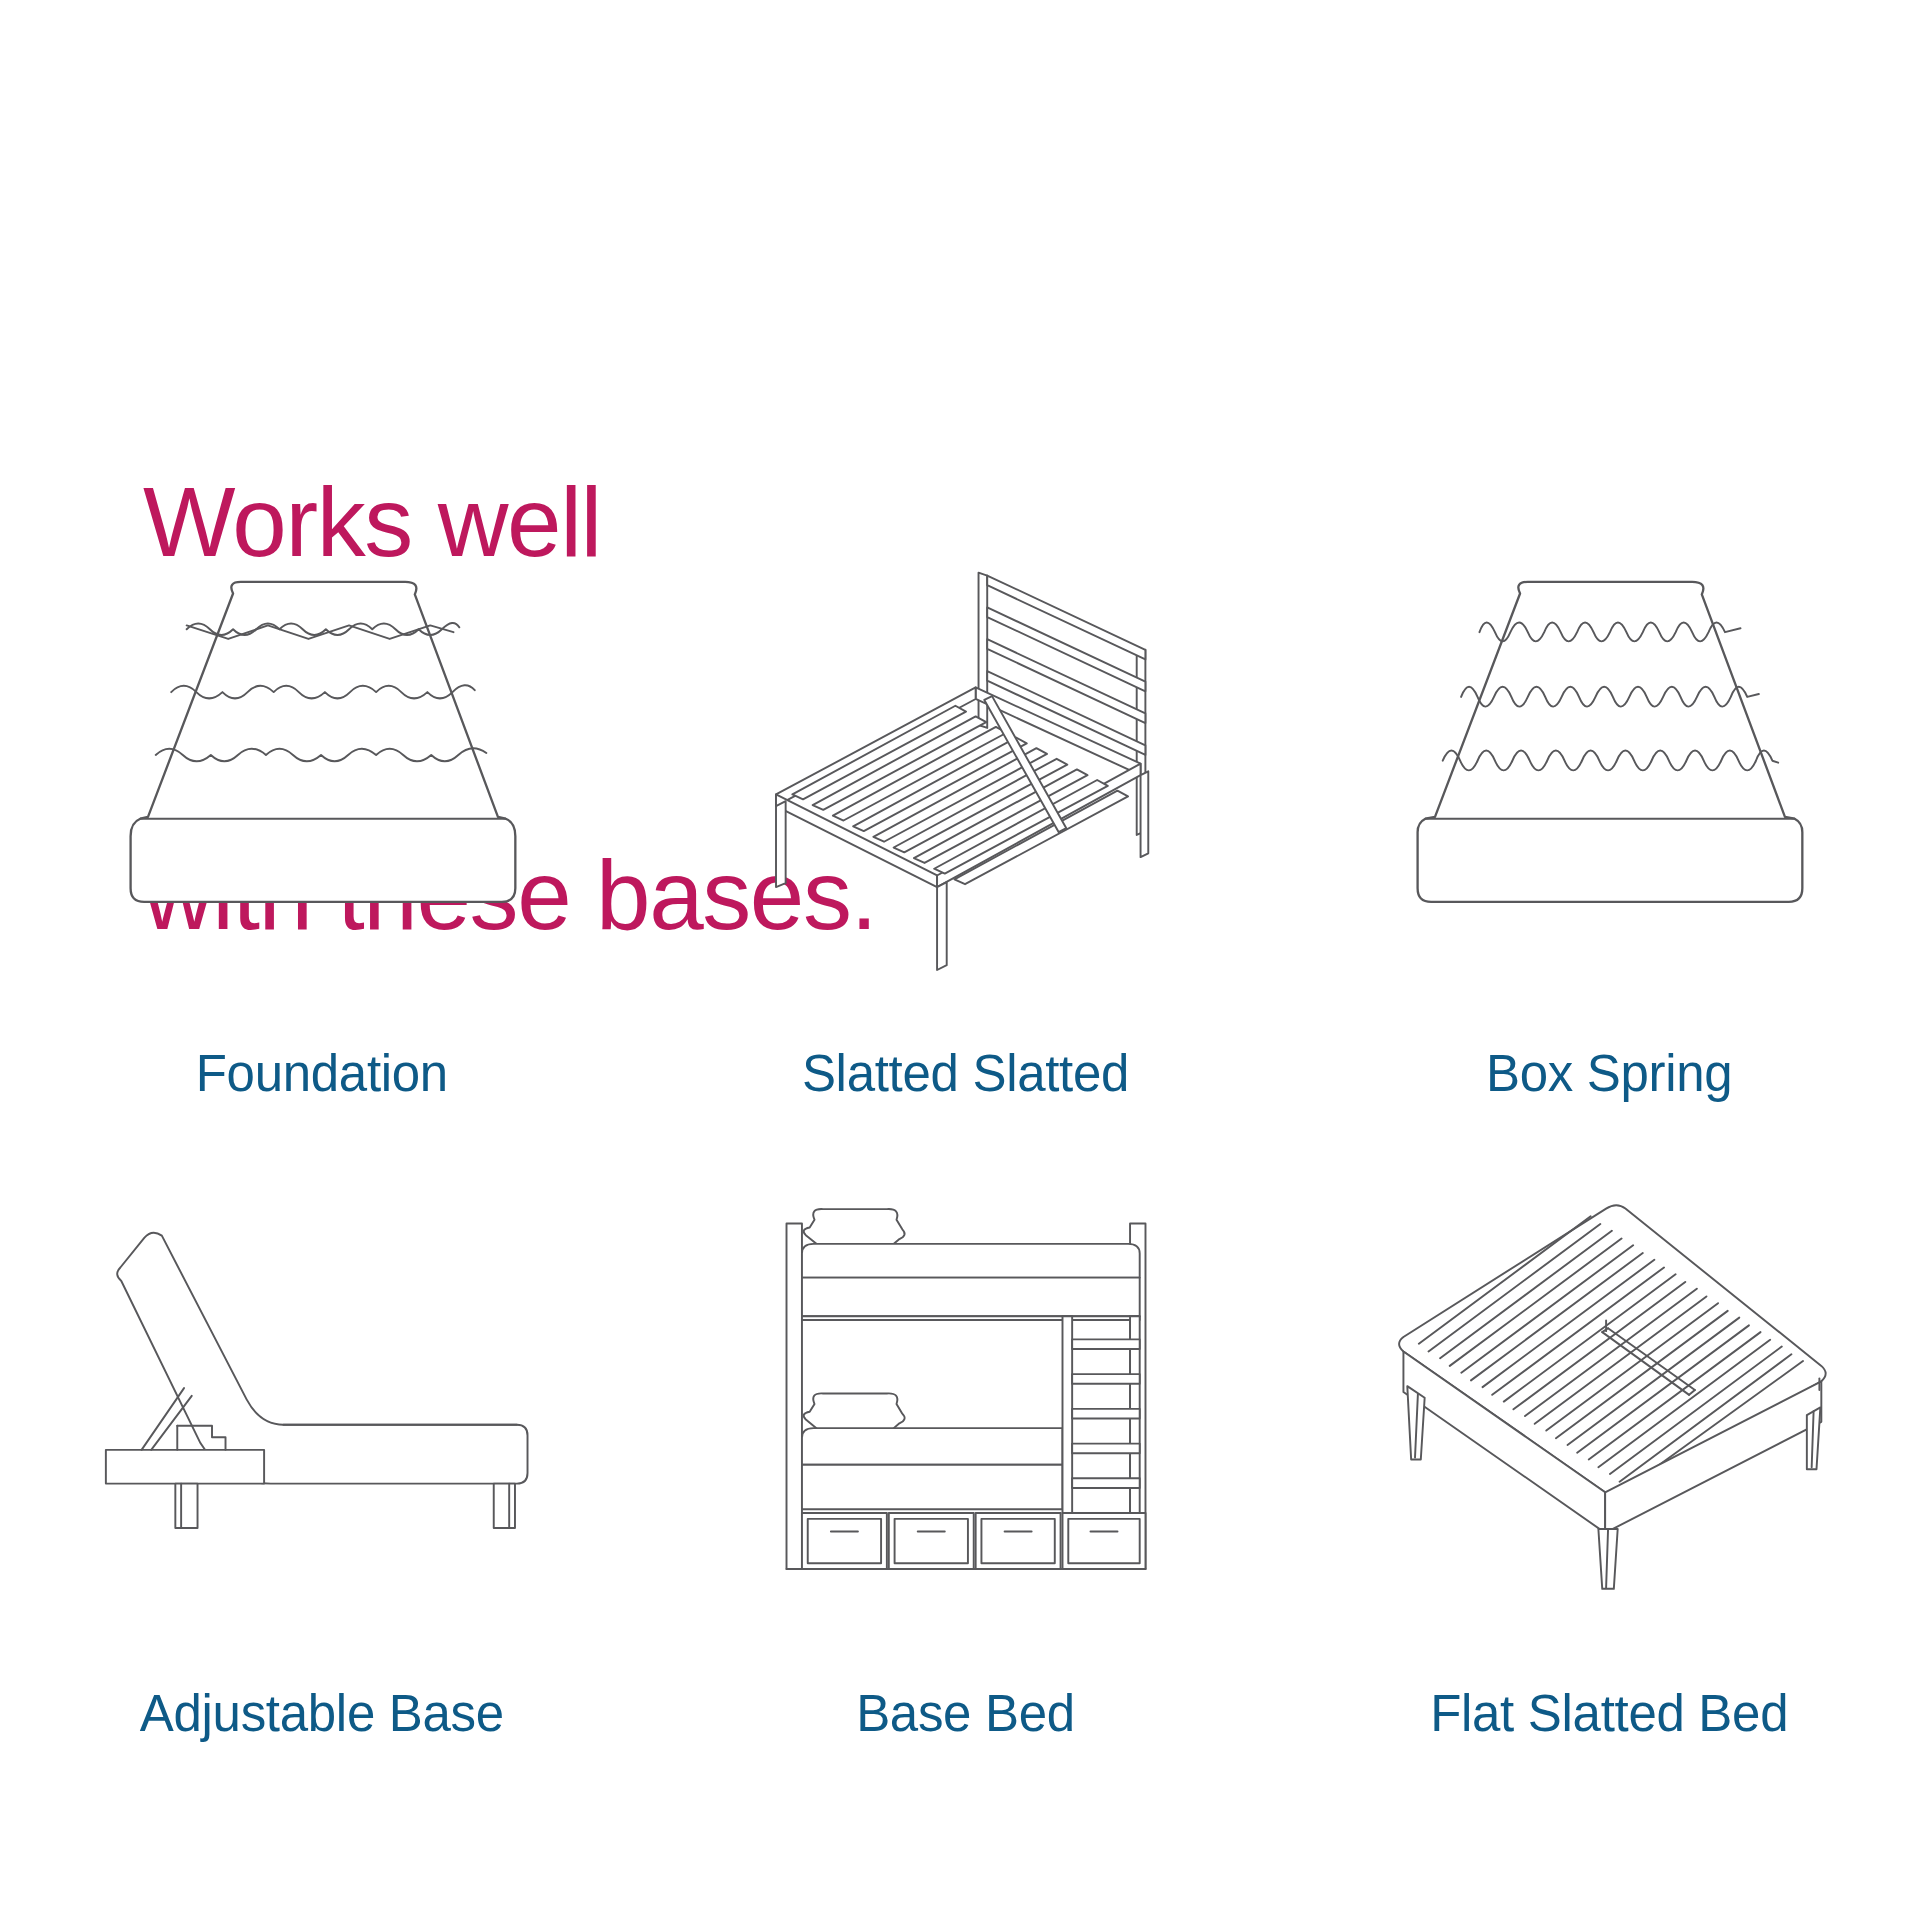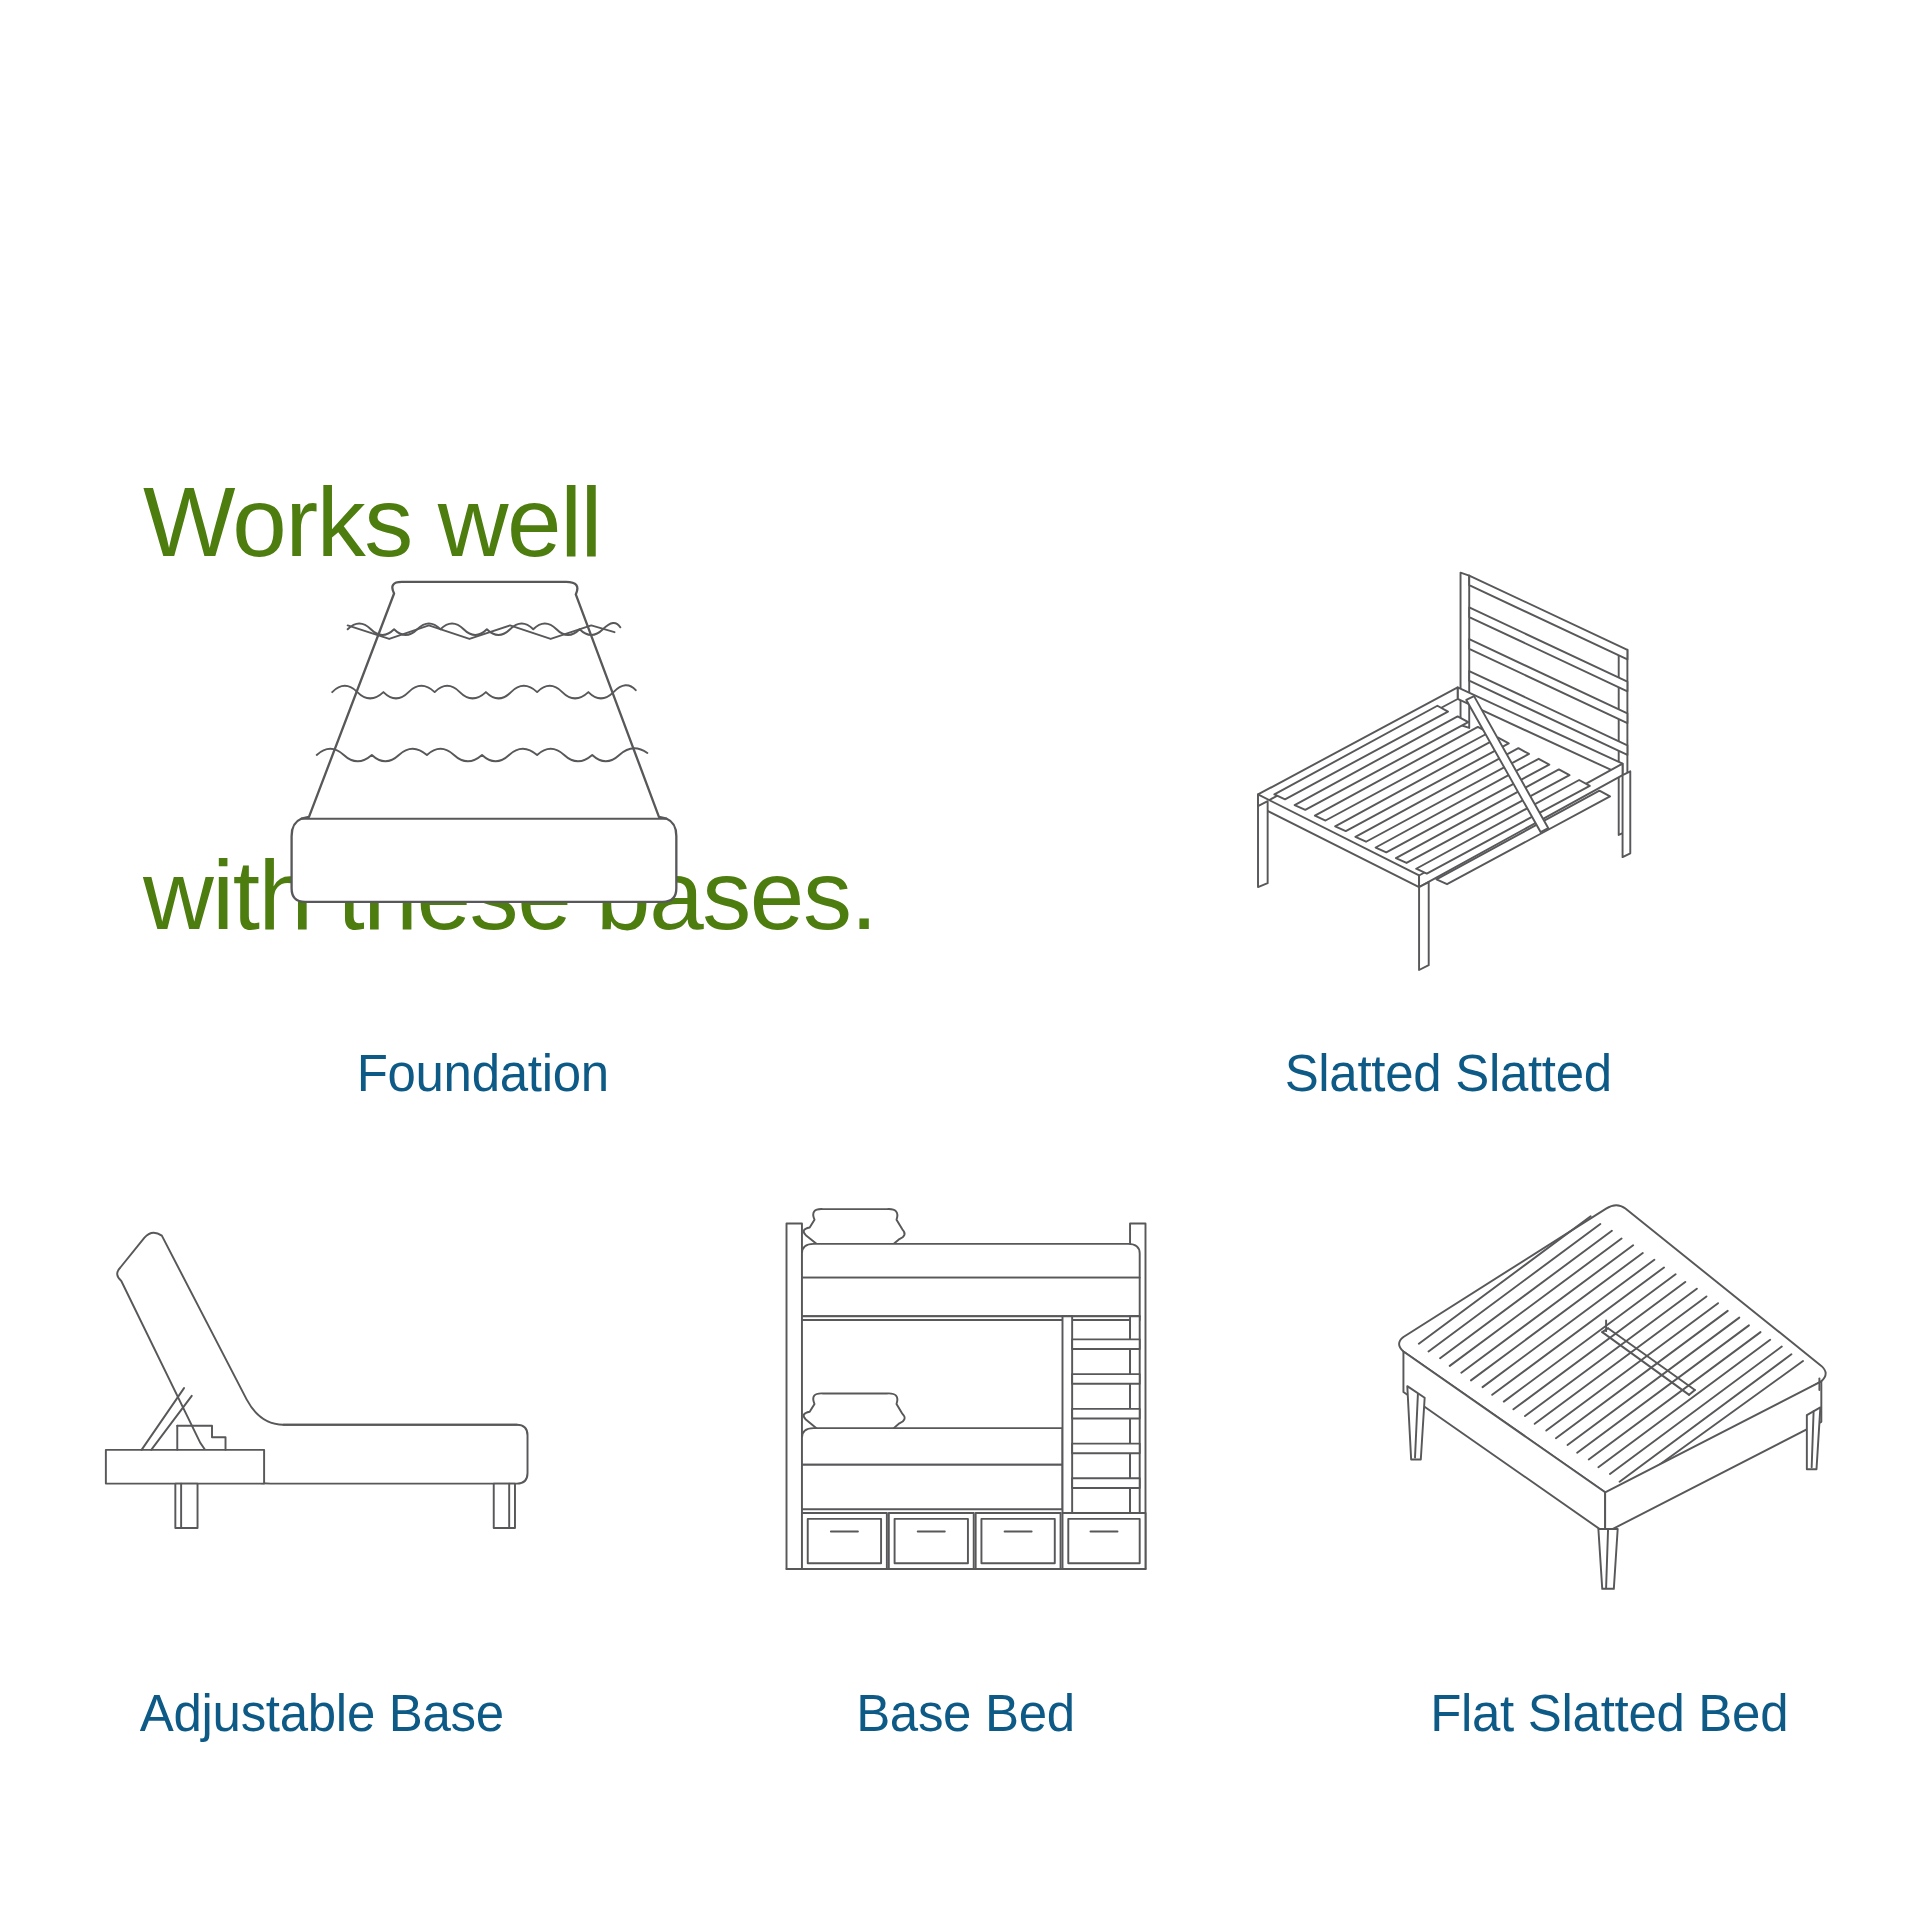--- a/index.html
+++ b/index.html
@@ -21,21 +21,21 @@
     height: 1931px;
     background: #ffffff;
     box-sizing: border-box;
   }
 
   
   .heading {
     position: absolute;
     left: 143px;
     top: 145px;
-    color: #4d7c0f;
+    color: #be185d;
     font-size: 98px;
     line-height: 1.27;
     font-weight: 400;
     letter-spacing: -1.4px;
     white-space: pre;
   }
   .heading .line { display: block; }
 
   
   .grid {
@@ -174,20 +174,35 @@
 
               <path d="M38 280 L38 364 L48 360 L48 275 Z" class="fillwhite-thin"></path>
               <path d="M205 364 L205 450 L215 445 L215 359 Z" class="fillwhite-thin"></path>
               <path d="M416 248 L416 333 L424 329 L424 244 Z" class="fillwhite-thin"></path>
             </g>
           </svg>
         </div>
         <div class="caption">Slatted Slatted</div>
       </div>
 
+      <div class="card">
+        <div class="art">
+          <svg width="406" height="348" viewBox="0 0 420 360">
+            <path class="fillwhite" d="M118 15 Q112 3 126 3 L296 3 Q312 3 306 16 L392 246 L402 248 Q410 252 410 262 L410 320 Q410 334 396 334 L26 334 Q12 334 12 320 L12 262 Q12 252 20 248 L30 246 Z"></path>
+            <path class="stroke-thin" d="M20 248 L402 248"></path>
+
+            <path class="stroke-thin" d="M76 55 Q83 35 92 55 Q100 74 108 55 Q117 35 126 55 Q134 74 143 55 Q151 35 160 55 Q168 74 177 55 Q185 35 194 55 Q202 74 211 55 Q219 35 228 55 Q236 74 245 55 Q253 35 262 55 Q270 74 279 55 Q287 35 296 55 Q304 74 313 55 Q321 35 330 55 L346 51"></path>
+
+            <path class="stroke-thin" d="M57 122 Q65 101 74 122 Q82 142 91 122 Q100 101 109 122 Q117 142 126 122 Q135 101 144 122 Q152 142 161 122 Q170 101 179 122 Q187 142 196 122 Q205 101 214 122 Q222 142 231 122 Q240 101 249 122 Q257 142 266 122 Q275 101 284 122 Q292 142 301 122 Q310 101 319 122 Q327 142 336 122 Q344 101 353 122 L365 119"></path>
+
+            <path class="stroke-thin" d="M38 188 Q47 167 56 188 Q65 208 74 188 Q83 167 92 188 Q101 208 110 188 Q119 167 128 188 Q137 208 146 188 Q155 167 164 188 Q173 208 182 188 Q191 167 200 188 Q209 208 218 188 Q227 167 236 188 Q245 208 254 188 Q263 167 272 188 Q281 208 290 188 Q299 167 308 188 Q317 208 326 188 Q335 167 344 188 Q353 208 362 188 Q370 167 379 188 L385 190"></path>
+          </svg>
+        </div>
+        <div class="caption">Box Spring</div>
+      </div>
     </div>
 
     <div class="row row-2">
 
       <div class="card">
         <div class="art">
           <svg width="444" height="357" viewBox="0 0 460 370">
 
             <path class="fillwhite-thin" d="M22 57 Q14 50 21 43 L46 12 Q54 3 64 10 L152 180 Q166 206 190 206 L432 206 Q443 206 443 217 L443 256 Q443 267 432 267 L177 267 Q130 267 104 225 Z"></path>
 

